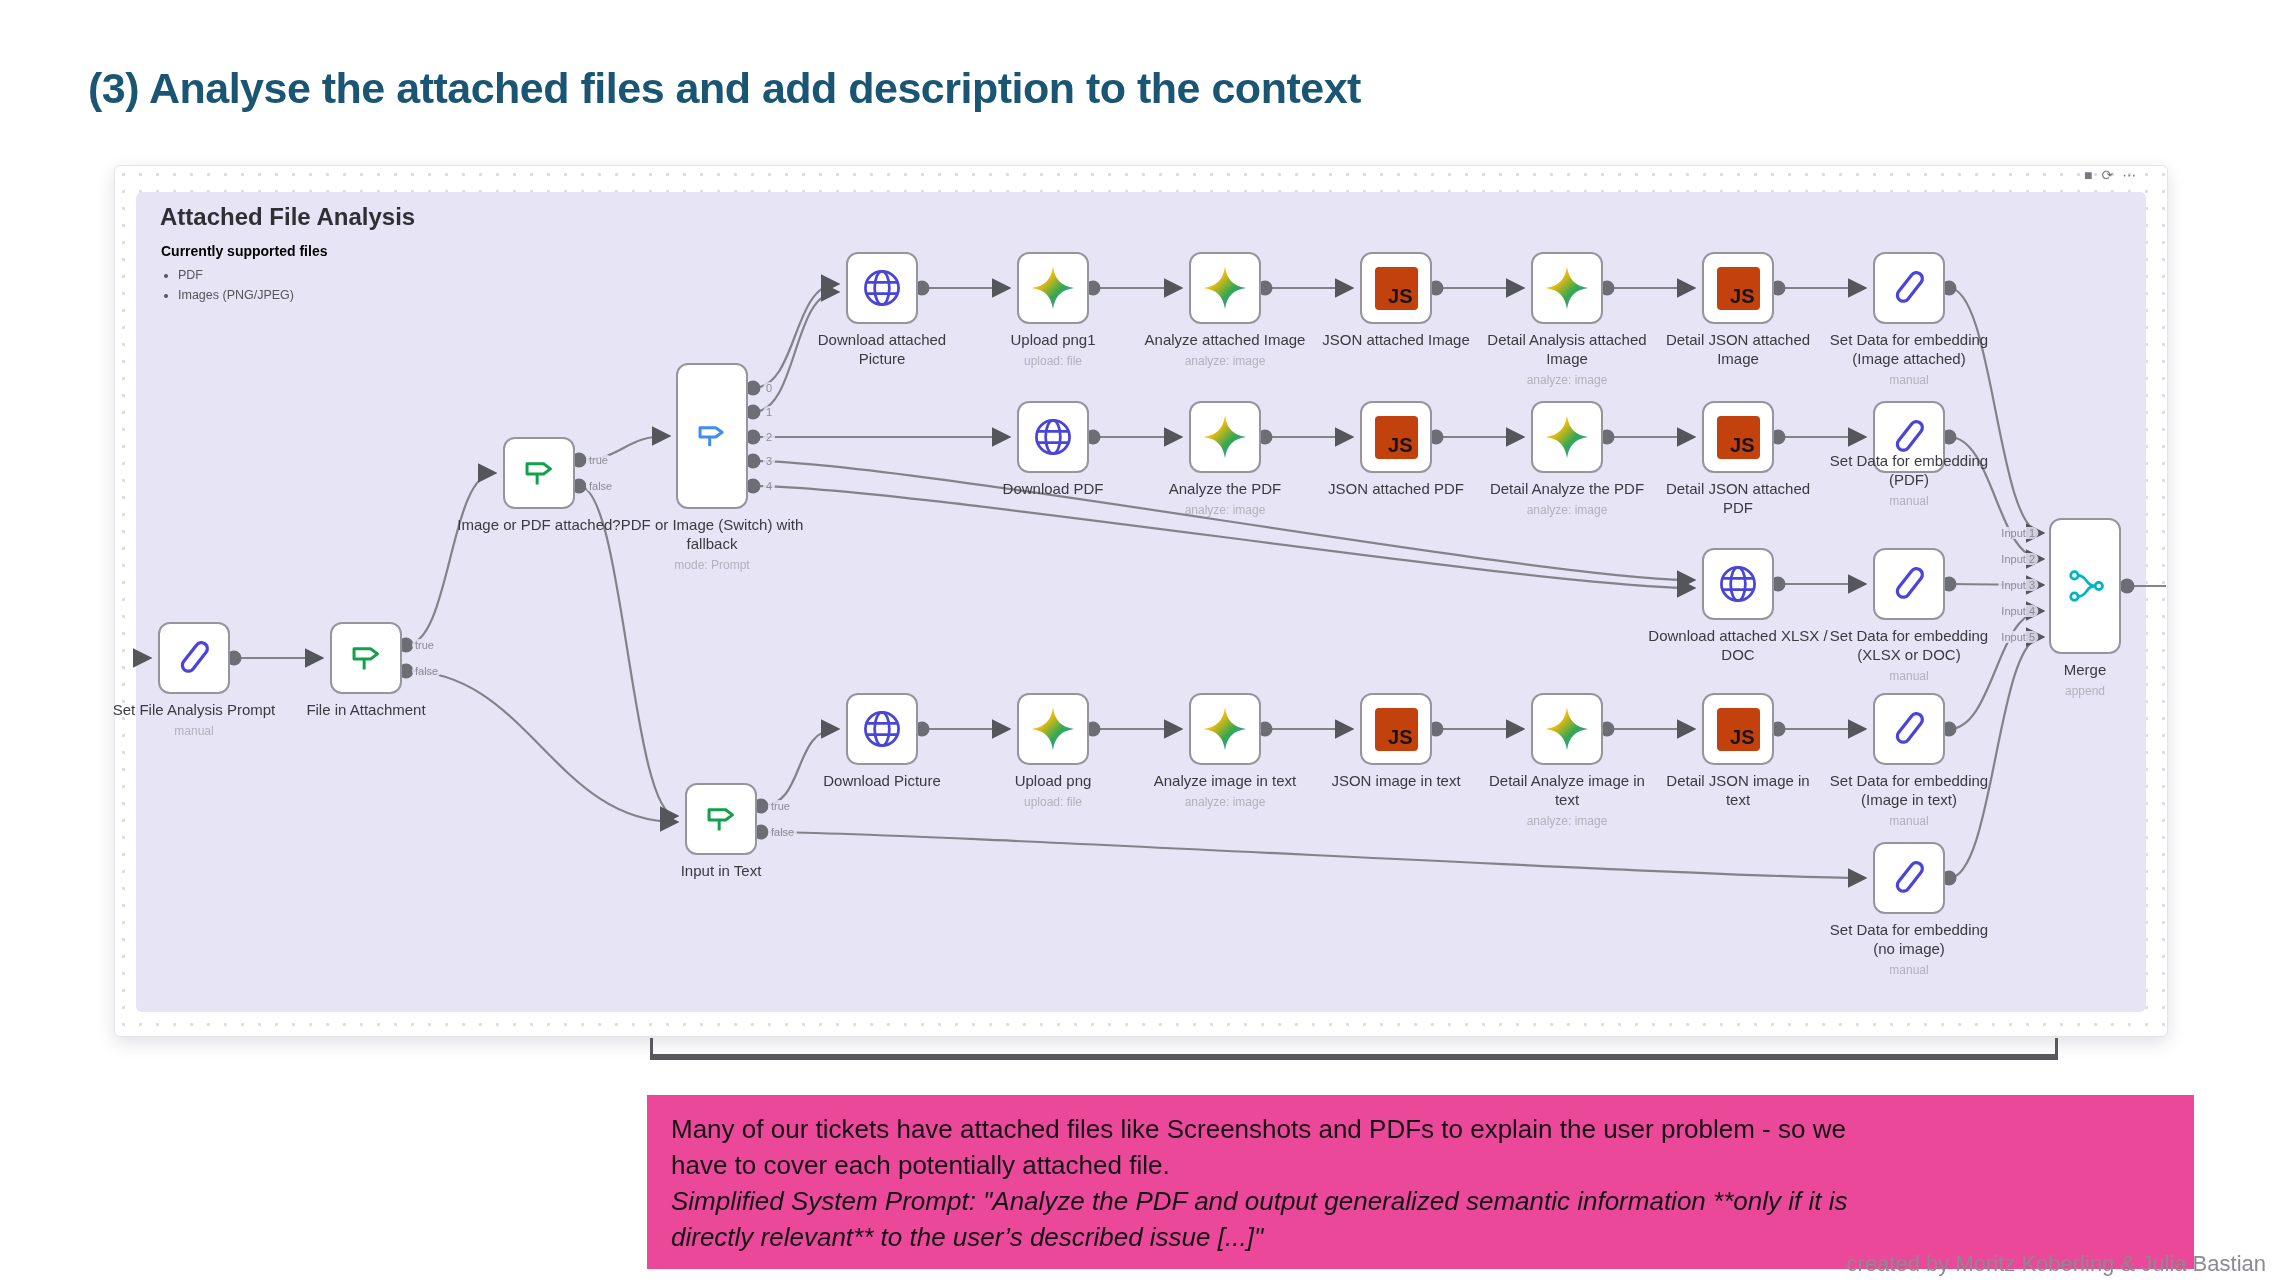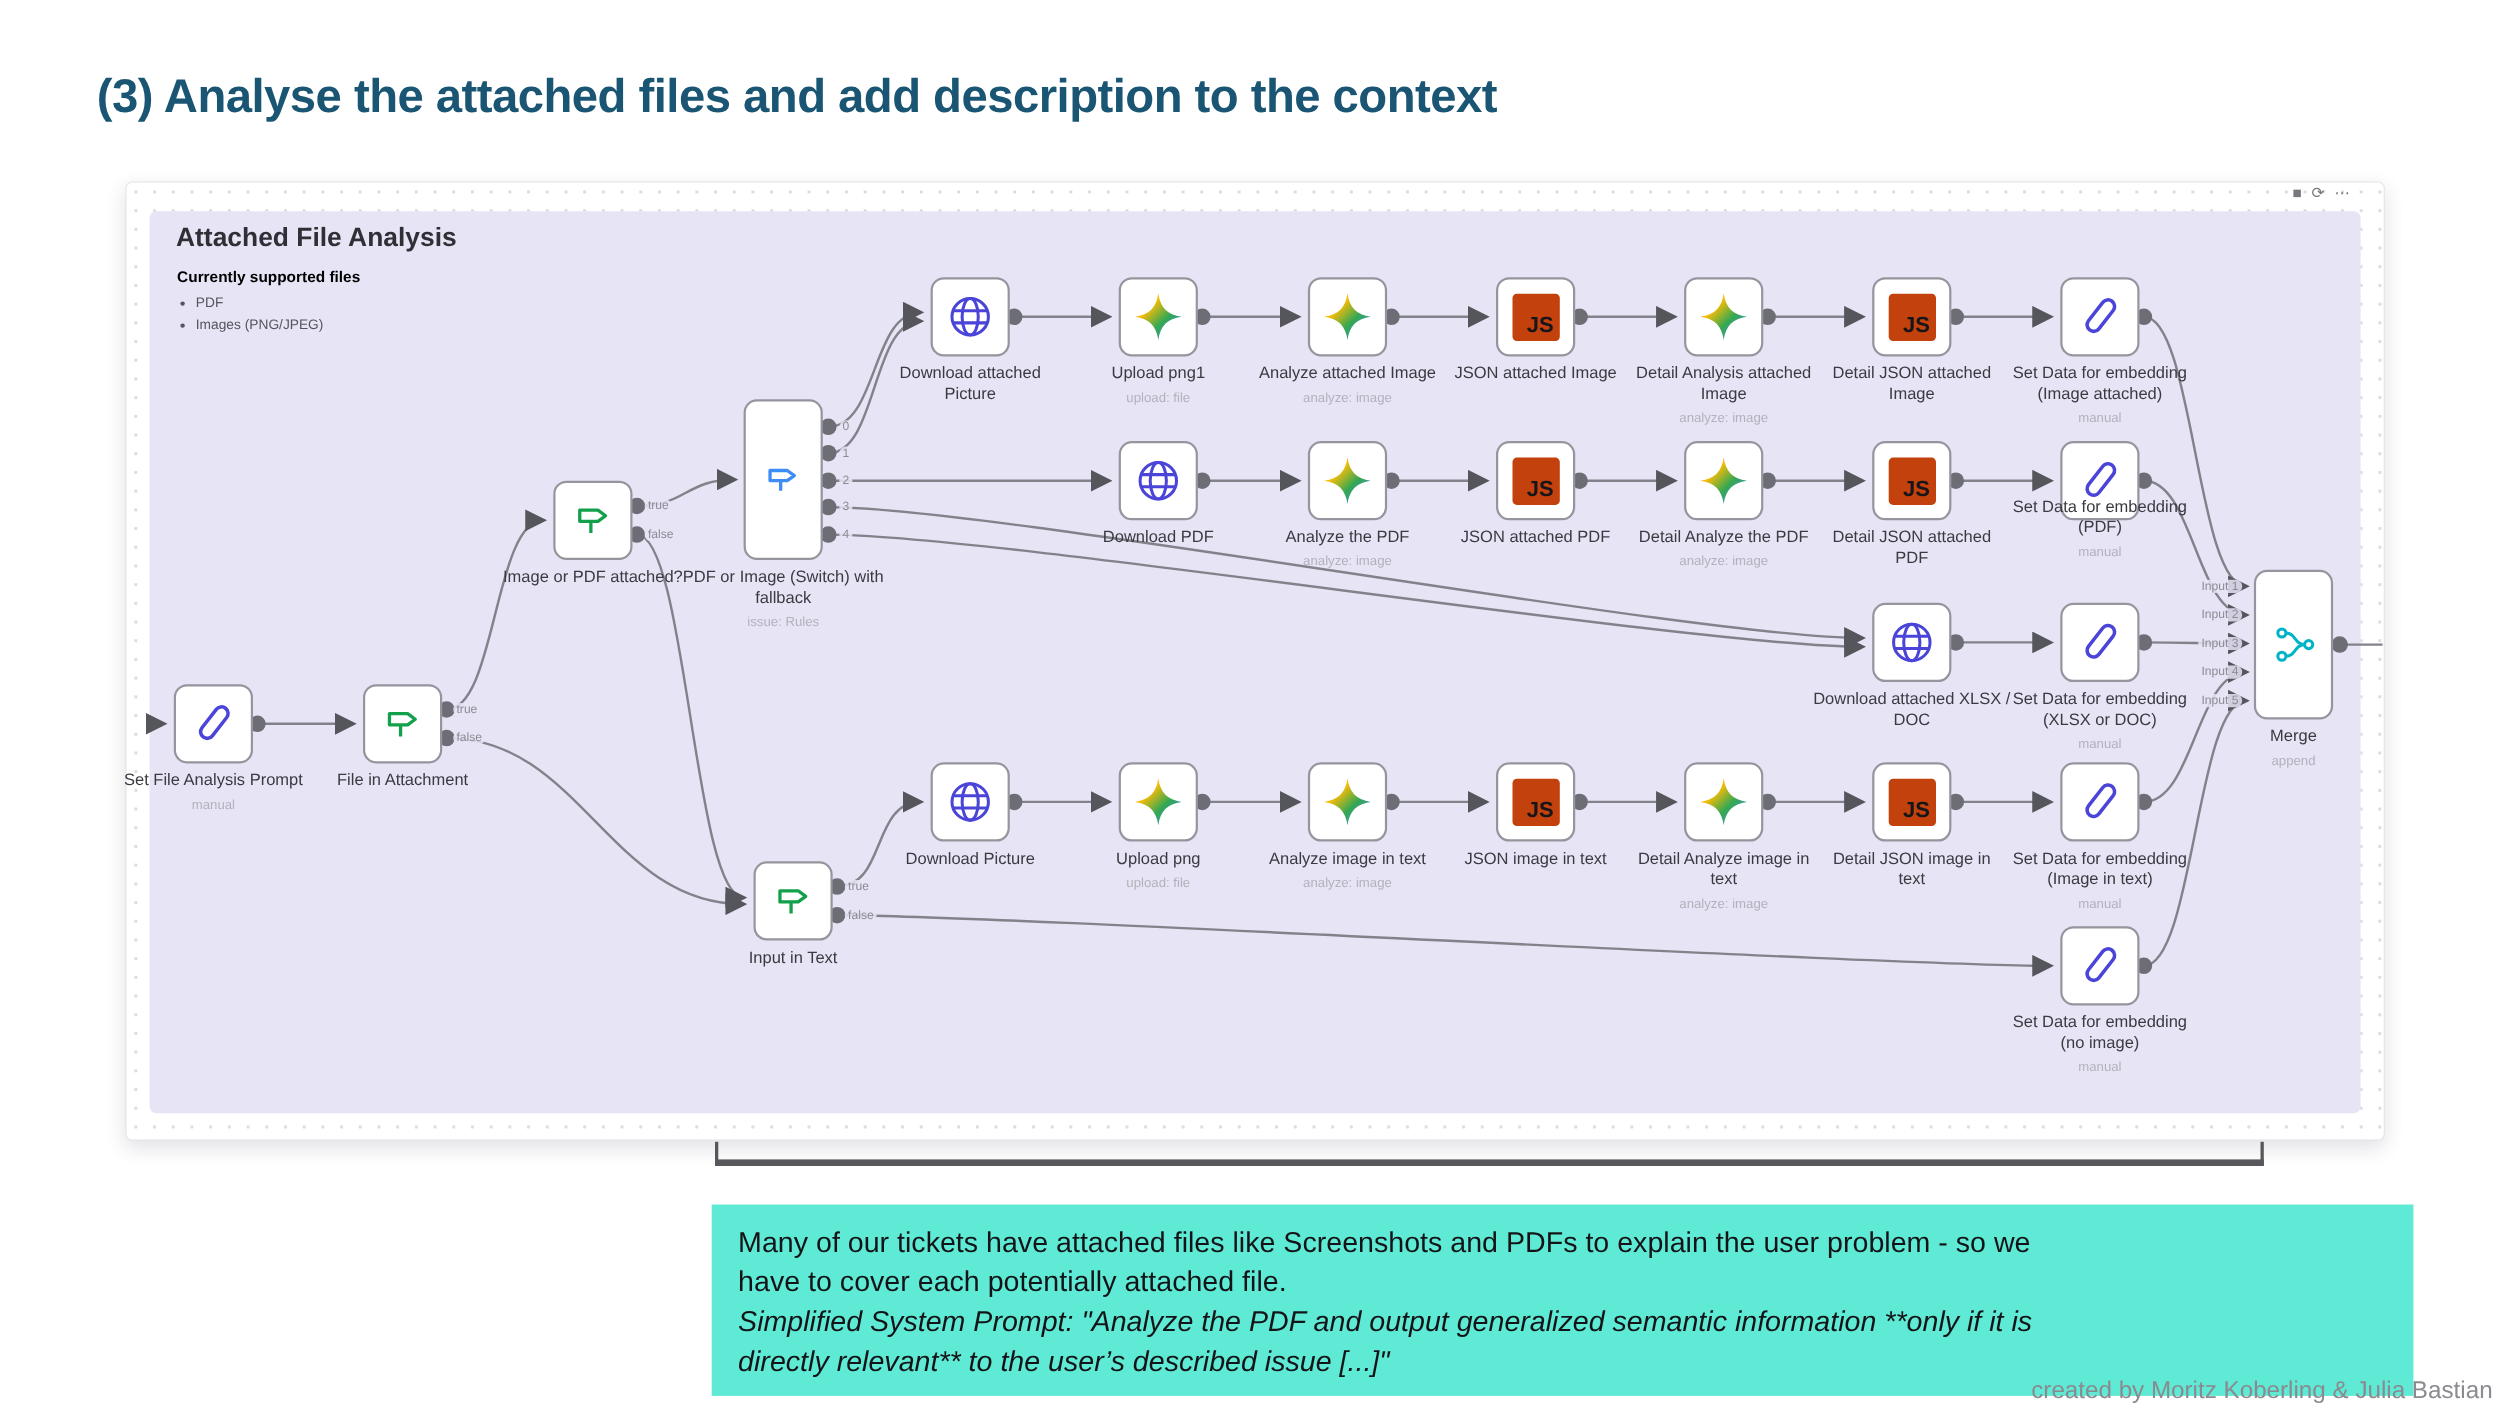--- a/index.html
+++ b/index.html
@@ -30,21 +30,21 @@
   .nlabel{position:absolute;text-align:center;font-size:15px;line-height:19px;color:#3a3a41;}
   .nsub{font-size:12px;color:#b2b2bc;margin-top:3px;}
   .flabel{position:absolute;font-size:11px;color:#8c8c95;transform:translateY(-50%);
        background:rgba(230,228,246,.85);padding:0 3px;border-radius:6px;white-space:nowrap;}
   .flabel.end{transform:translate(-100%,-50%);}
   #edge-layer{position:absolute;left:0;top:0;pointer-events:none;}
   
   .bracket{position:absolute;left:650px;top:1038px;width:1408px;height:22px;box-sizing:border-box;
        border-left:3px solid #58585c;border-right:3px solid #58585c;border-bottom:6px solid #58585c;}
   .note-box{position:absolute;left:647px;top:1095px;width:1547px;box-sizing:border-box;
-       background:#5eead4;padding:16px 24px 14px 24px;}
+       background:#ec4899;padding:16px 24px 14px 24px;}
   .note-line{font-size:26px;line-height:36px;color:#141418;}
   .note-line.italic{font-style:italic;}
   .credit{position:absolute;right:14px;top:1251px;font-size:22px;color:#8a8a90;}
 </style>
 </head>
 <body>
 
 <div id="app">
   <div class="slide-title">(3) Analyse the attached files and add description to the context</div>
 
@@ -191,21 +191,21 @@
       <div class="node" style="left: 676px; top: 363px; width: 72px; height: 146px;">
         <span>
           <svg viewBox="0 0 100 100" fill="none">
             <path d="M24 32 H58 L72 42 L58 52 H24 Z" stroke="#3e8df6" stroke-width="6.5" stroke-linejoin="round"></path>
       <path d="M45 52 V72" stroke="#3e8df6" stroke-width="6.5"></path>
           </svg>
         </span>
       </div>
       <div class="nlabel" style="left: 617px; top: 515px; width: 190px;">
         <div>PDF or Image (Switch) with fallback</div>
-        <div class="nsub">issue: Rules</div>
+        <div class="nsub">mode: Prompt</div>
       </div>
       <div class="node" style="left: 685px; top: 783px; width: 72px; height: 72px;">
         <span>
           <svg viewBox="0 0 100 100" fill="none">
             <path d="M24 30 H60 L75 41 L60 52 H24 Z" stroke="#13a04b" stroke-width="6.5" stroke-linejoin="round"></path>
       <path d="M46 52 V75" stroke="#13a04b" stroke-width="6.5"></path>
           </svg>
         </span>
       </div>
       <div class="nlabel" style="left: 636px; top: 861px; width: 170px;">

